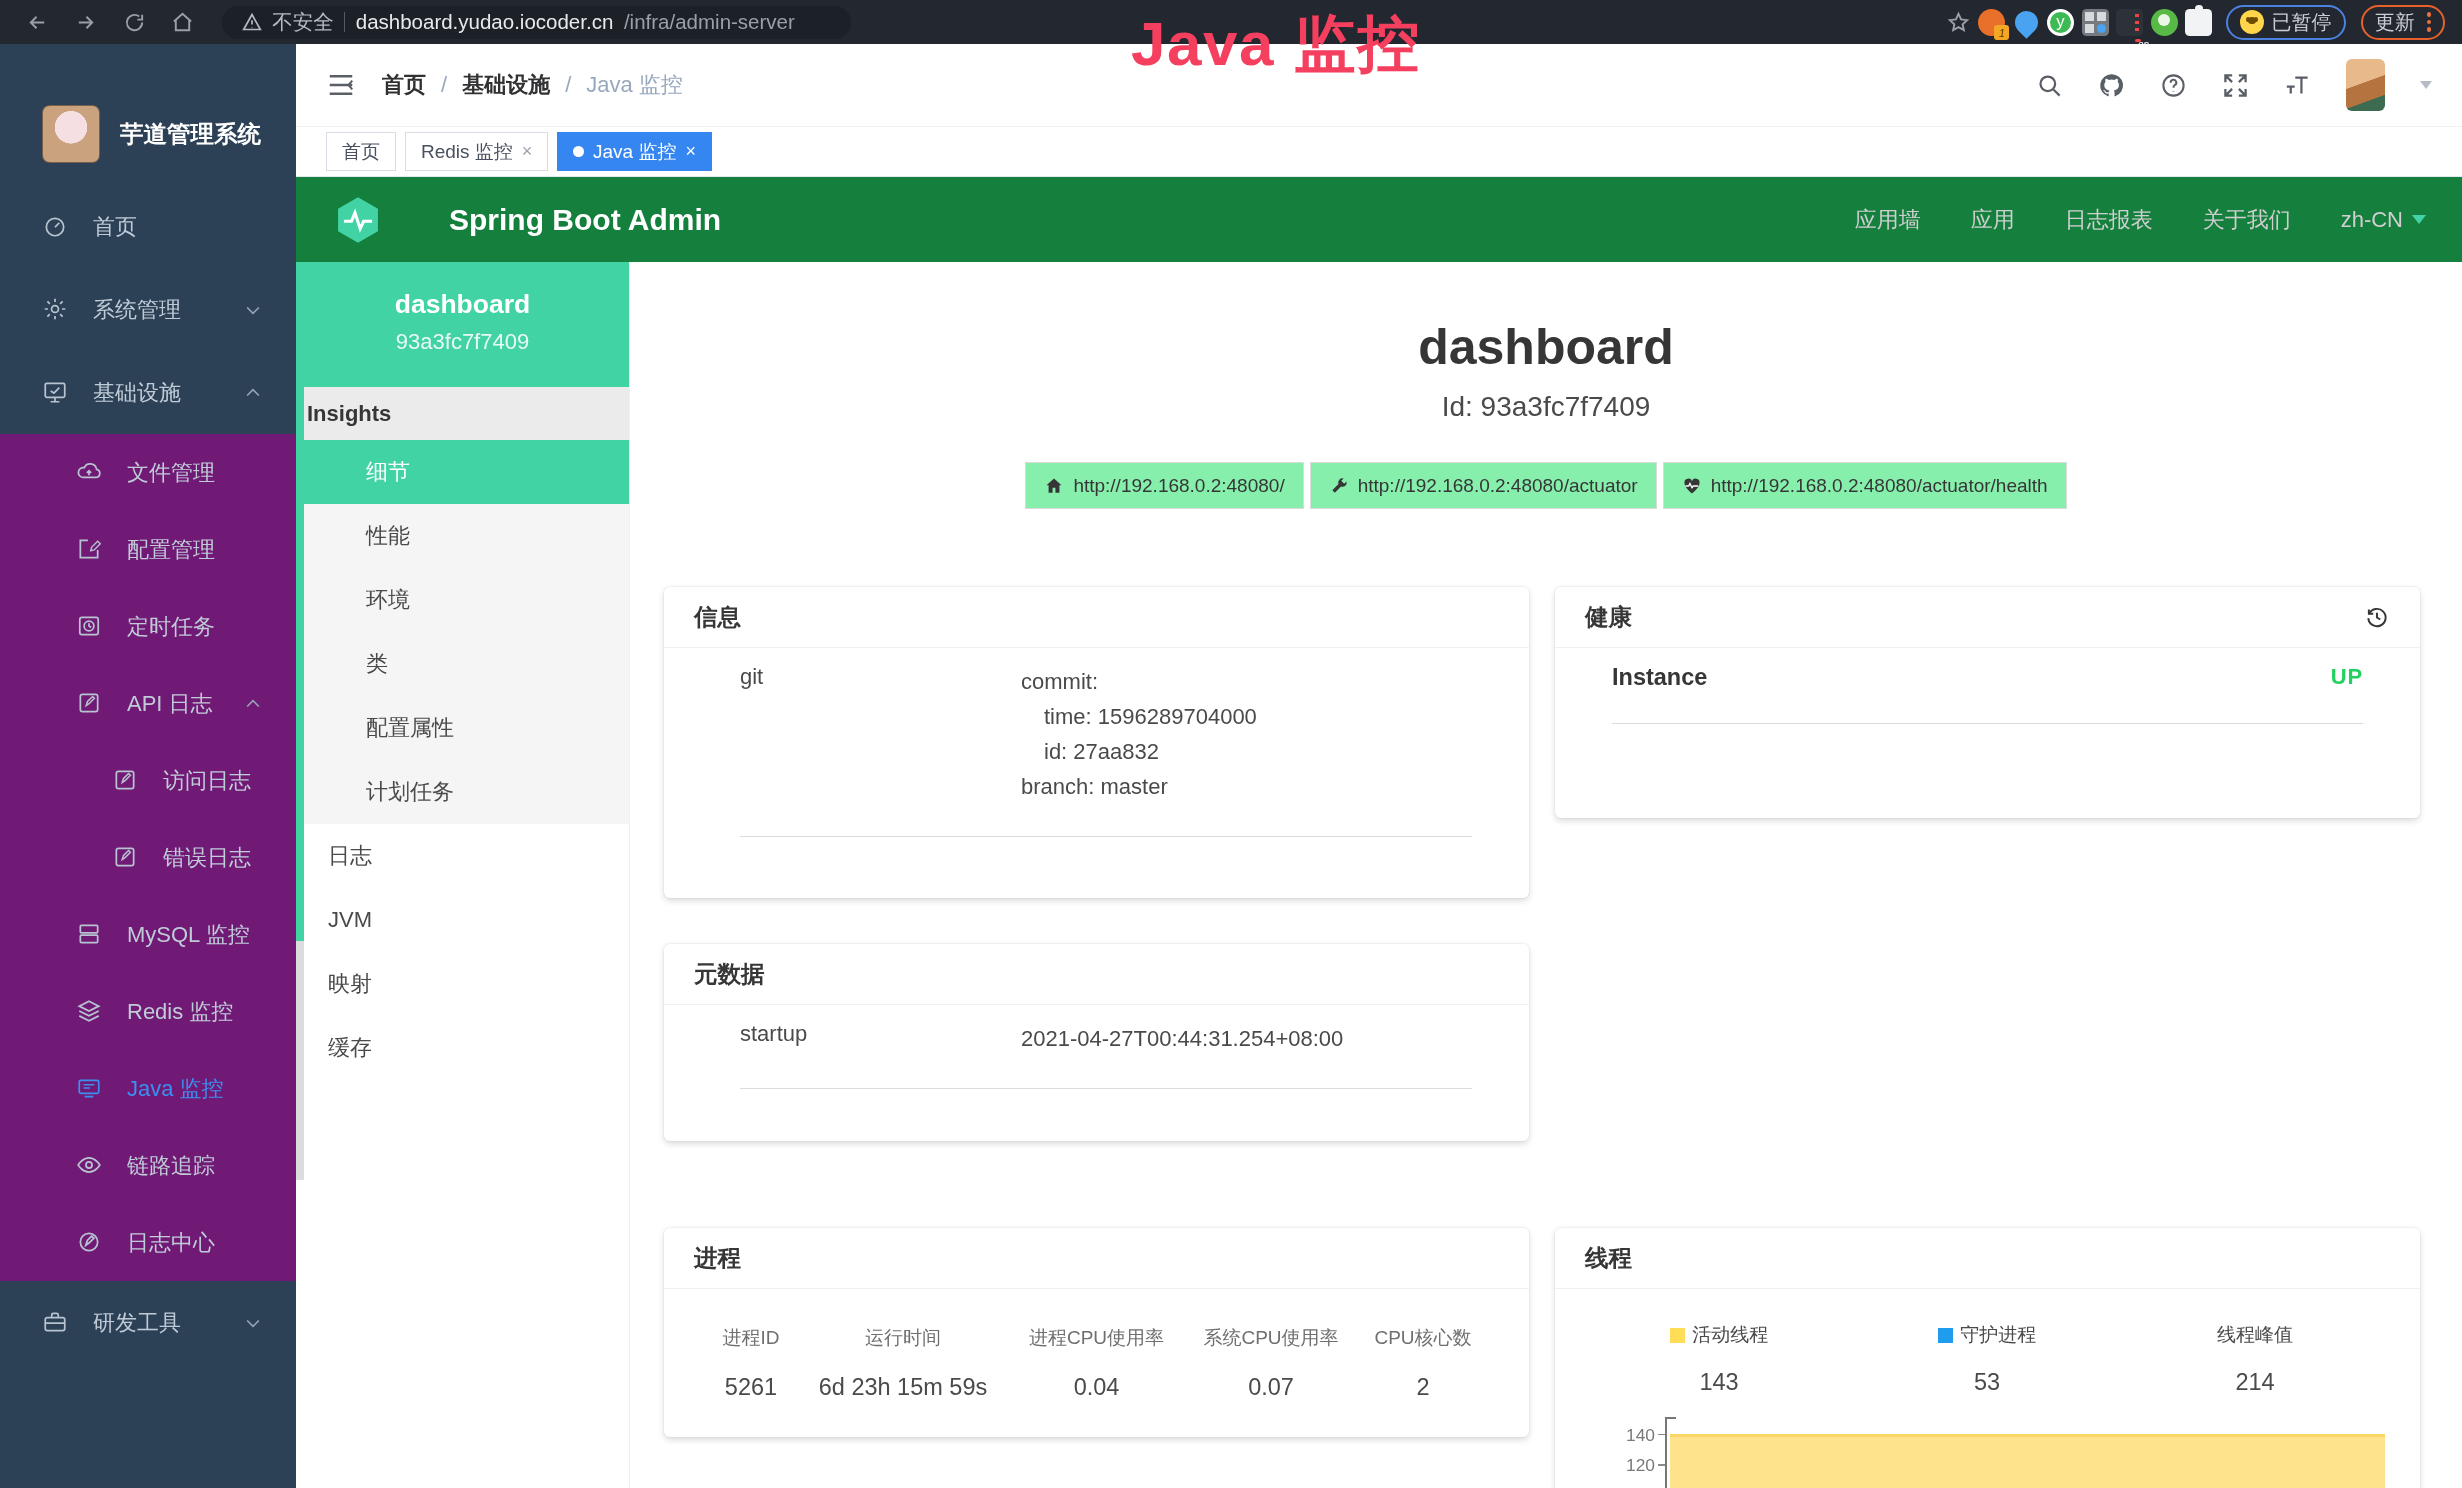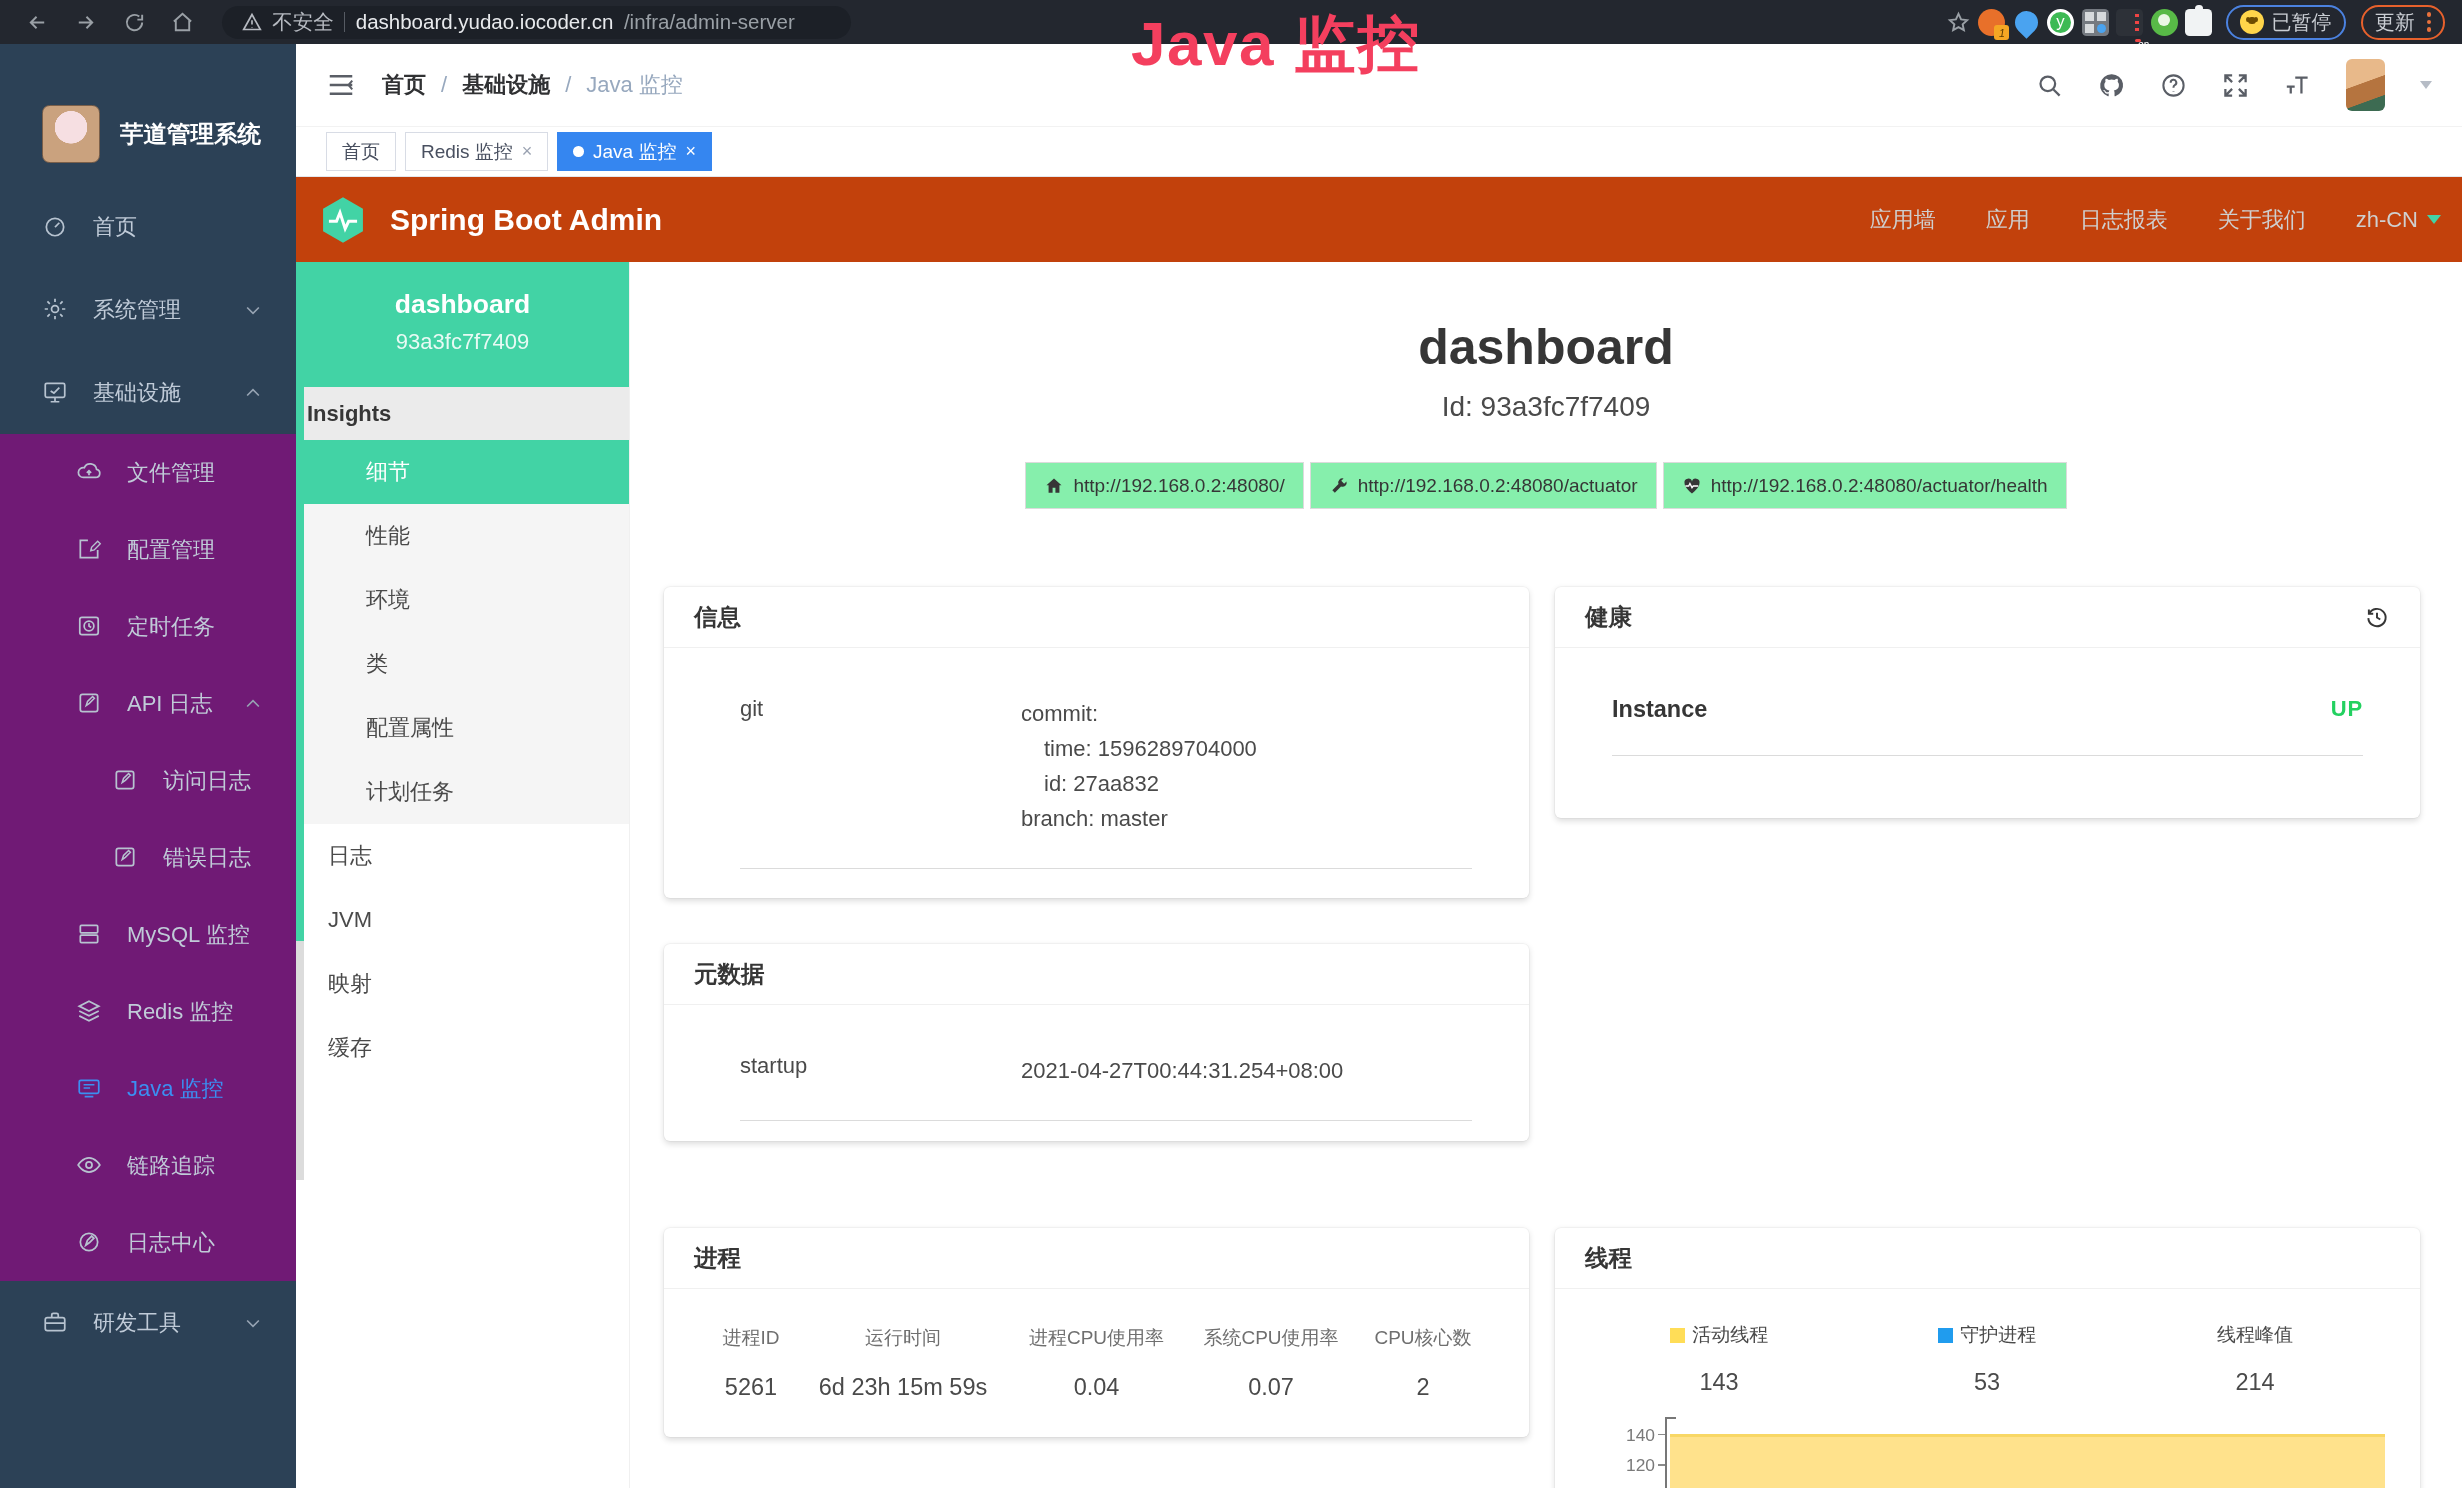--- a/index.html
+++ b/index.html
@@ -84,21 +84,21 @@
   .caret-dn { width:0; height:0; border-left:6.8px solid transparent; border-right:6.8px solid transparent; border-top:8.3px solid #b6bcc6; }
 
   .tags-bar { height:50px; background:#fff; border-bottom:0.8px solid #e3e7ee; display:flex; align-items:center; gap:9px; padding:0 30px; }
   .tag { height:39px; border:0.8px solid #d8dce5; background:#fff; color:#495060; font-size:19px; display:flex; align-items:center; gap:9px; padding:0 15px; cursor:pointer; }
   .tag .x { font-size:18px; color:#9aa2b1; }
   .tag.active { background:#3586f0; border-color:#3586f0; color:#fff; }
   .tag.active .x { color:#fff; }
   .tag .dot { width:10.6px; height:10.6px; border-radius:50%; background:#fff; }
 
   
-  .sba-header { height:85px; background:#c2410c; display:flex; align-items:center; padding:0 21px; }
+  .sba-header { height:85px; background:#15803d; display:flex; align-items:center; padding:0 36px;gap:44px; }
   .sba-logo { display:flex; }
   .sba-logo svg { width:52px; height:52px; }
   .sba-brand { color:#fff; font-size:30px; font-weight:bold; margin-left:21px; }
   .sba-nav { margin-left:auto; display:flex; align-items:center; gap:50px; font-size:22px; color:#cfcfcf; }
   .sba-locale { display:flex; align-items:center; gap:9px; }
   .caret-green { width:0; height:0; border-left:7.6px solid transparent; border-right:7.6px solid transparent; border-top:9px solid #42d3a5; }
 
   .sba-body { flex:1; display:flex; background:#fff; position:relative; }
   .indicator-strip { position:absolute; left:0; top:0; width:7.6px; height:100%; z-index:5; }
   .strip-green { position:absolute; left:0; top:125px; width:7.6px; height:554px; background:#42d3a5; }
@@ -119,21 +119,21 @@
   .inst-subtitle { text-align:center; margin-top:15px; font-size:28px; color:#4a4a4a; }
   .links-row { display:flex; justify-content:center; gap:6px; margin-top:39px; }
   .link-btn { height:47px; border:0.8px solid #dbdbdb; background:#86efac; display:flex; align-items:center; gap:9px; padding:0 18px; font-size:19px; color:#363636; cursor:pointer; }
   .link-btn svg { width:20px; height:20px; }
 
   .card { position:absolute; background:#fff; border-radius:6px; box-shadow:0 2.3px 6px rgba(10,10,10,.14), 0 0 0 0.8px rgba(10,10,10,.04); }
   .card-hd { height:61px; display:flex; align-items:center; padding:0 30px; border-bottom:1.5px solid #f0f0f0; }
   .card-title { font-size:23.5px; font-weight:bold; color:#363636; }
   .card-hd .hd-icon { margin-left:auto; color:#363636; display:flex; }
   .card-hd .hd-icon svg { width:26px; height:26px; }
-  .kv-row { display:flex; margin:48px 57px 0 76px; padding-bottom:32px; border-bottom:0.8px solid #dbdbdb; font-size:22px; color:#4a4a4a; }
+  .kv-row { display:flex; margin:16px 57px 0 76px; padding-bottom:32px; border-bottom:0.8px solid #dbdbdb; font-size:22px; color:#4a4a4a; }
   .kv-label { width:281px; flex:0 0 auto; }
   .kv-val { line-height:35px; }
   .kv-val .ind { padding-left:23px; }
   .health-name { font-size:23.5px; font-weight:600; color:#363636; }
   .up-val { margin-left:auto; font-weight:bold; font-size:22px; letter-spacing:0.8px; }
 
   .ptable { padding:36px 30px 0 30px; }
   .prow { display:flex; text-align:center; }
   .pc1{width:114px;} .pc2{width:190px;} .pc3{width:197px;} .pc4{width:152px;} .pc5{width:152px;}
   .phead { font-size:19px; color:#6f6f6f; }

